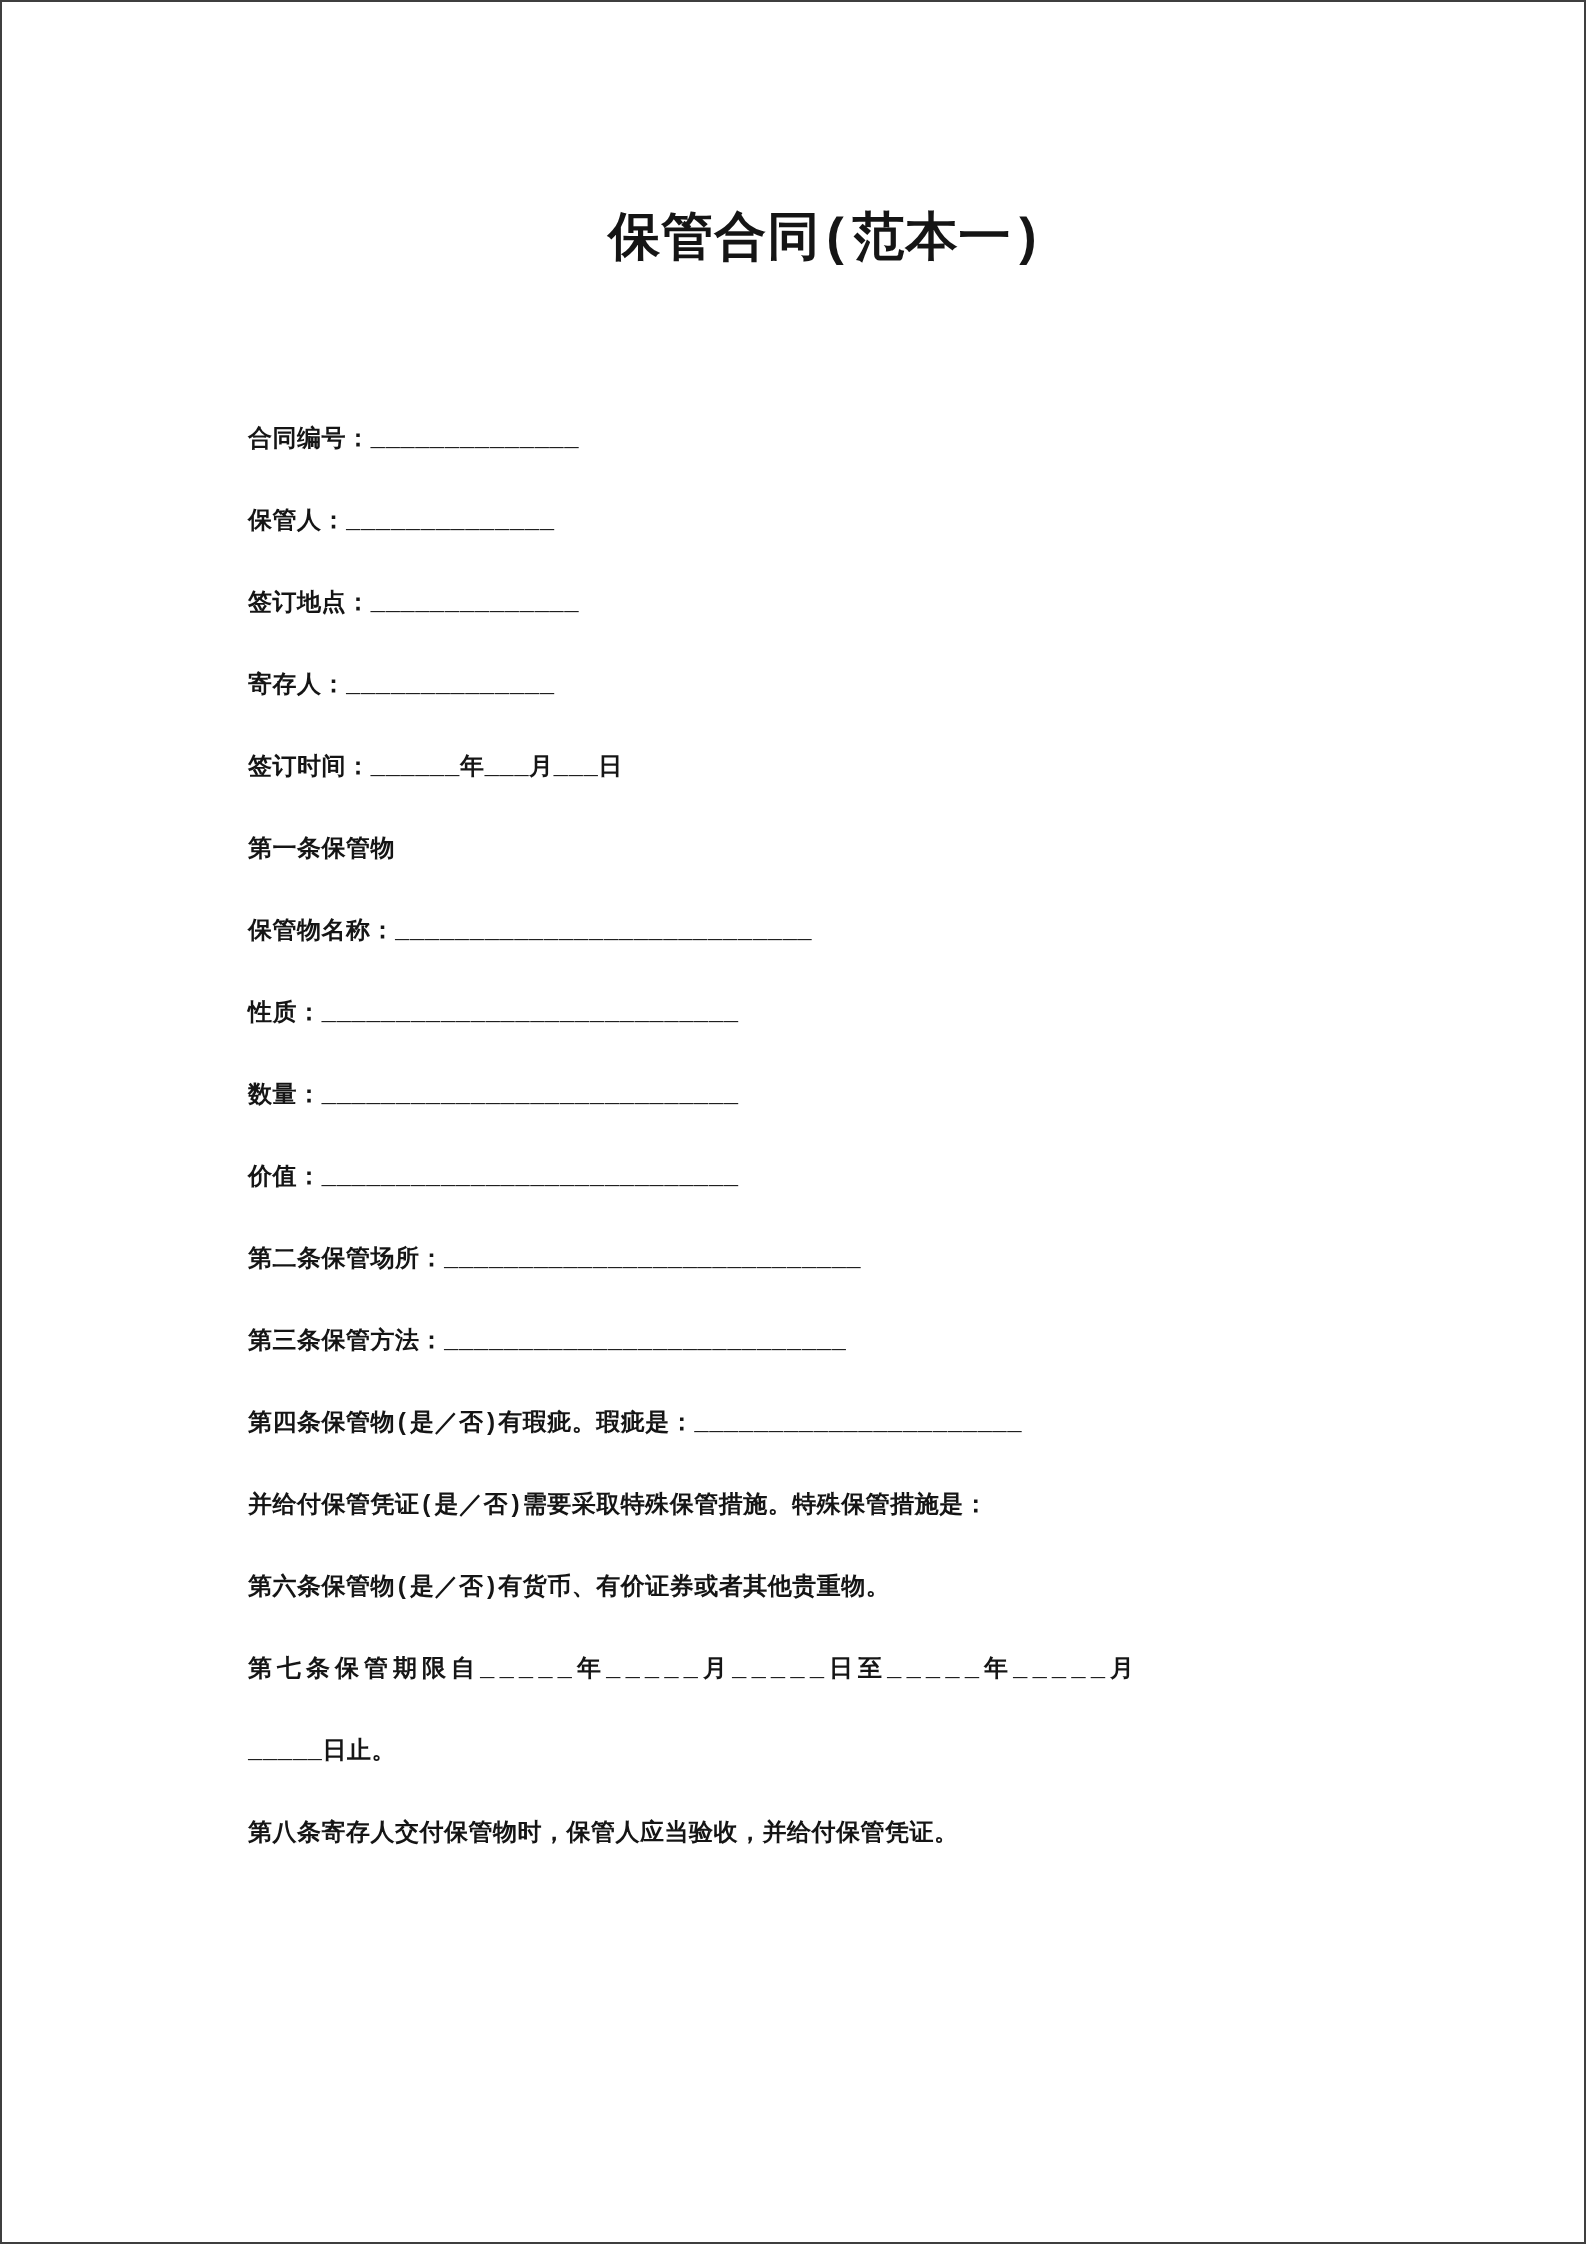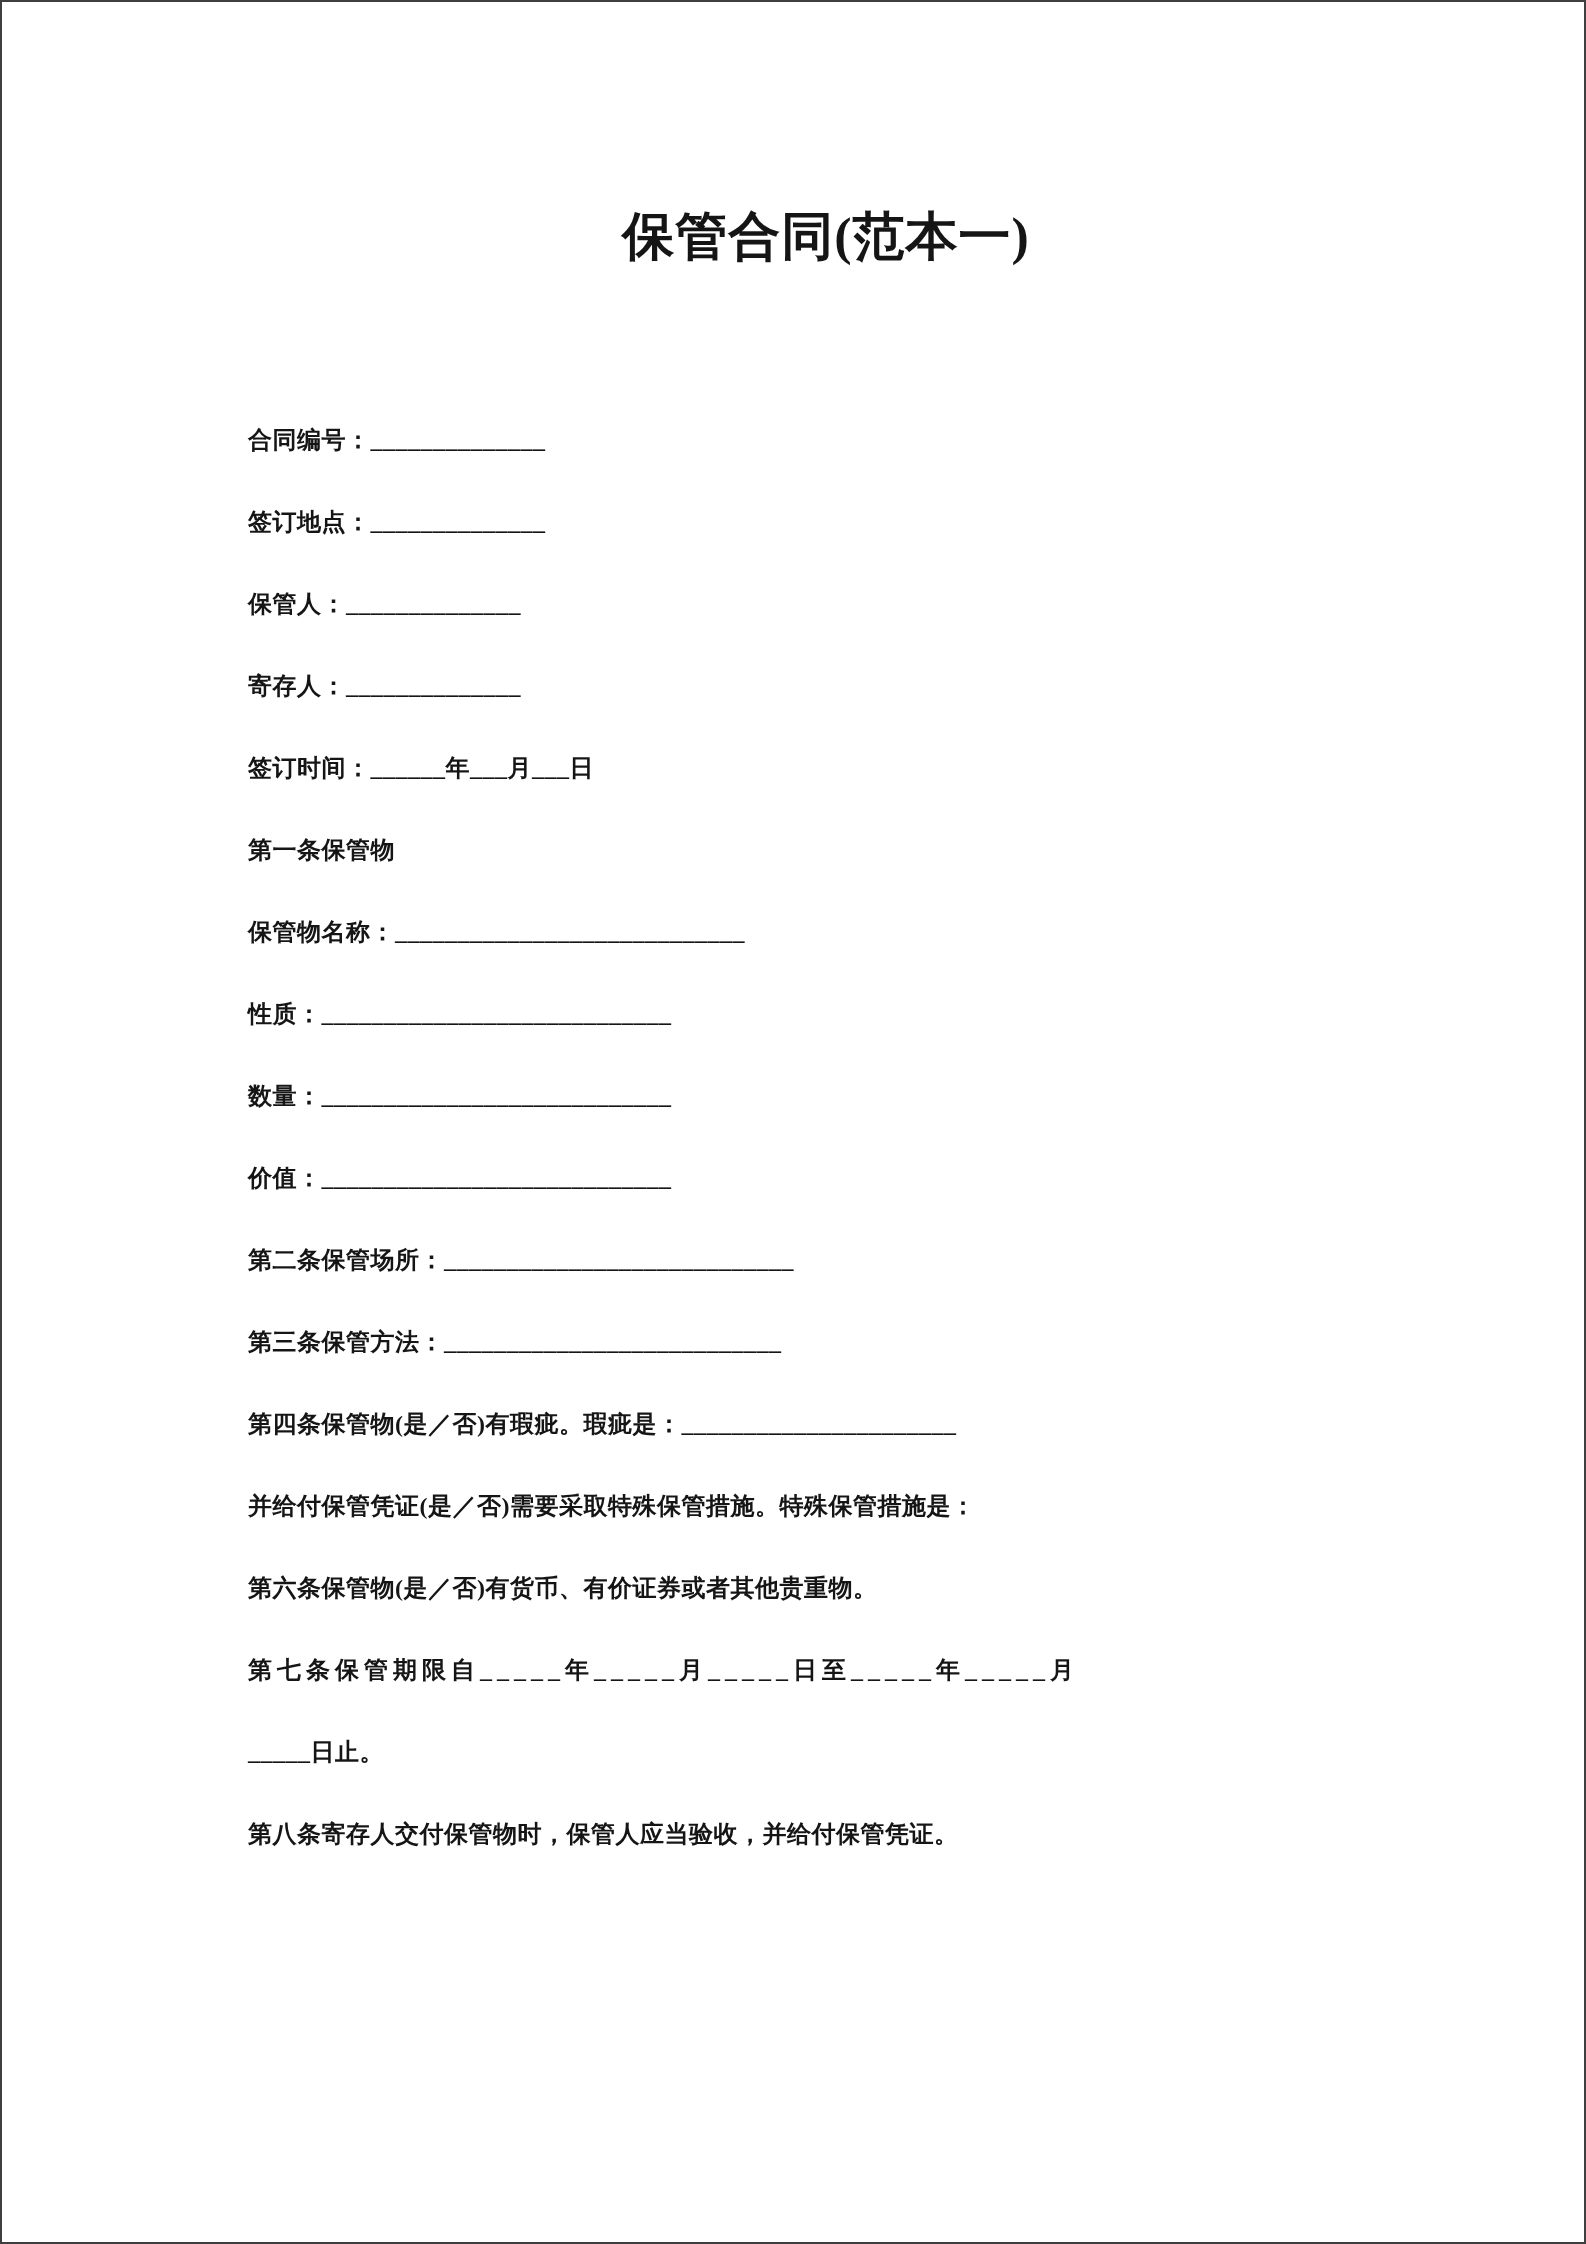--- a/index.html
+++ b/index.html
@@ -8,21 +8,21 @@
     background: #ffffff;
   }
   .sheet {
     position: relative;
     width: 1586px;
     height: 2244px;
     background: #ffffff;
     box-sizing: border-box;
     border: 2px solid #3f3f3f;
     overflow: hidden;
-    font-family: Liberation Serif, serif;
+    font-family: Liberation Mono, monospace;
     color: #151515;
   }
   .content {
     padding: 200px 180px 0 246px;
   }
   .doc-title {
     margin: 0 0 150px 0;
     text-align: center;
     font-size: 52px;
     font-weight: 700;
@@ -42,22 +42,22 @@
   }
 </style>
 </head>
 <body>
 
 <div class="sheet">
   <div class="content">
     <h1 class="doc-title">保管合同(范本一)</h1>
 
     <p class="line">合同编号：______________</p>
+    <p class="line">保管人：______________</p>
     <p class="line">签订地点：______________</p>
-    <p class="line">保管人：______________</p>
     <p class="line">寄存人：______________</p>
     <p class="line">签订时间：______年___月___日</p>
     <p class="line">第一条保管物</p>
     <p class="line">保管物名称：____________________________</p>
     <p class="line">性质：____________________________</p>
     <p class="line">数量：____________________________</p>
     <p class="line">价值：____________________________</p>
     <p class="line">第二条保管场所：____________________________</p>
     <p class="line">第三条保管方法：___________________________</p>
     <p class="line">第四条保管物(是／否)有瑕疵。瑕疵是：______________________</p>

